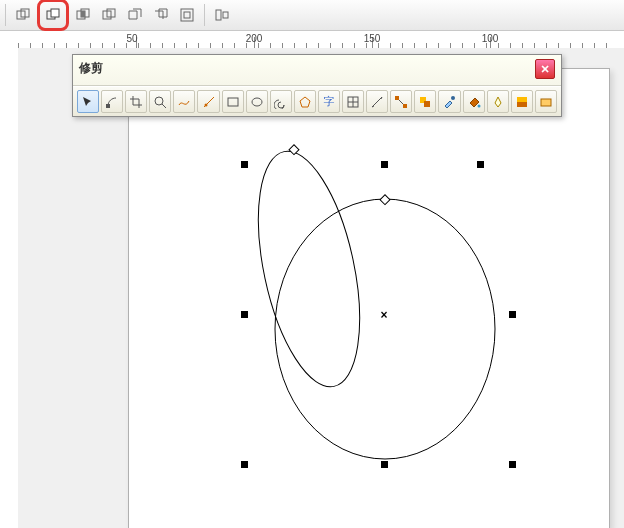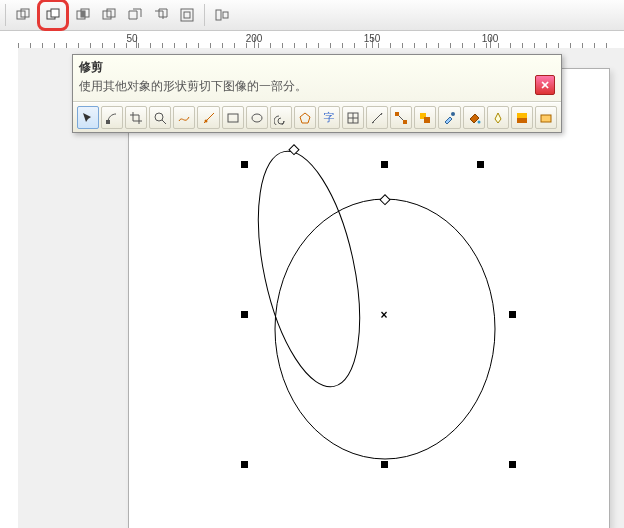--- a/index.html
+++ b/index.html
@@ -173,21 +173,20 @@
 
       <text x="255" y="250" text-anchor="middle" class="center-x">×</text>
     </svg>
   </div>
 </div>
 
 <div class="tooltip-panel">
   <div class="tooltip-header">
     <div class="tooltip-text">
       <div class="tooltip-title">修剪</div>
-      <div class="tooltip-desc">使用其他对象的形状剪切下图像的一部分。</div>
     </div>
     <div class="tooltip-close">
       <span>✕</span>
     </div>
   </div>
   <div class="sub-toolbar">
     <div class="sbtn sel">
         <svg width="14" height="14">
           <path d="M2 2l3 9 2-3 3-2z" fill="#333"></path>
         </svg>

